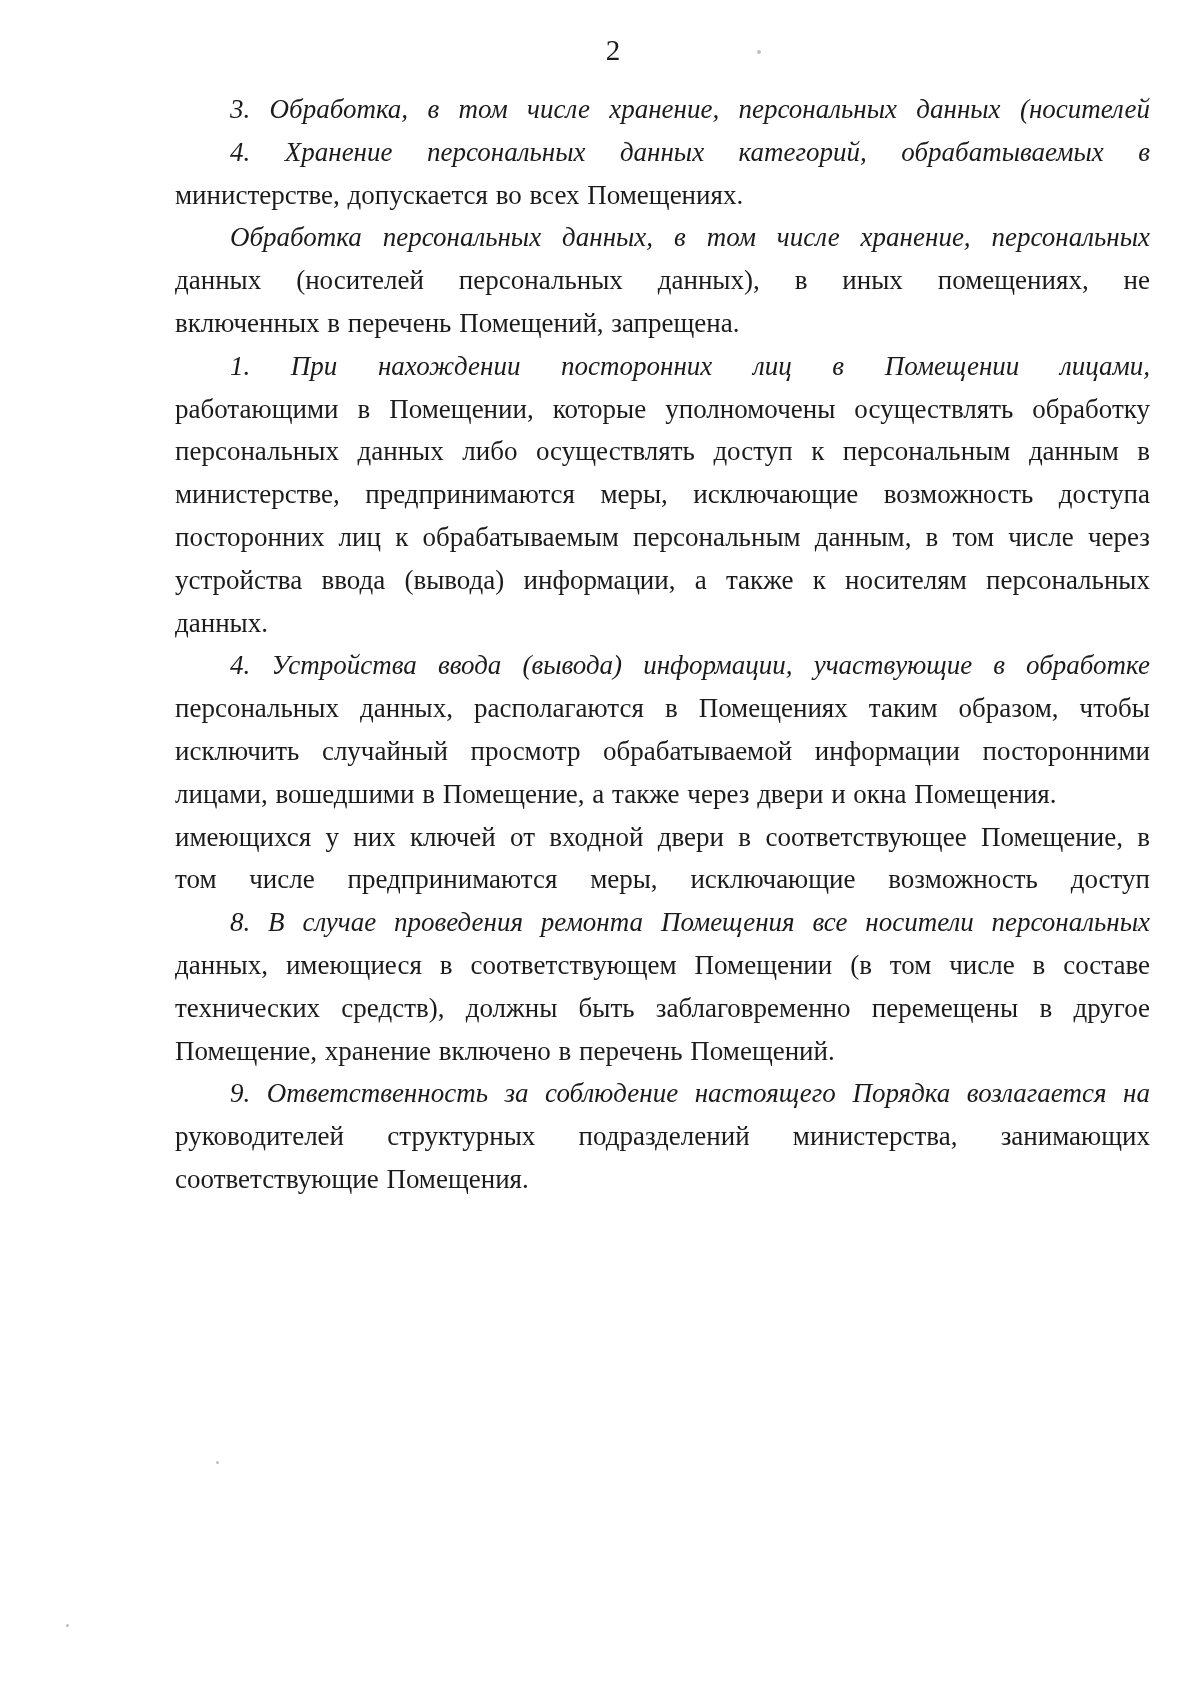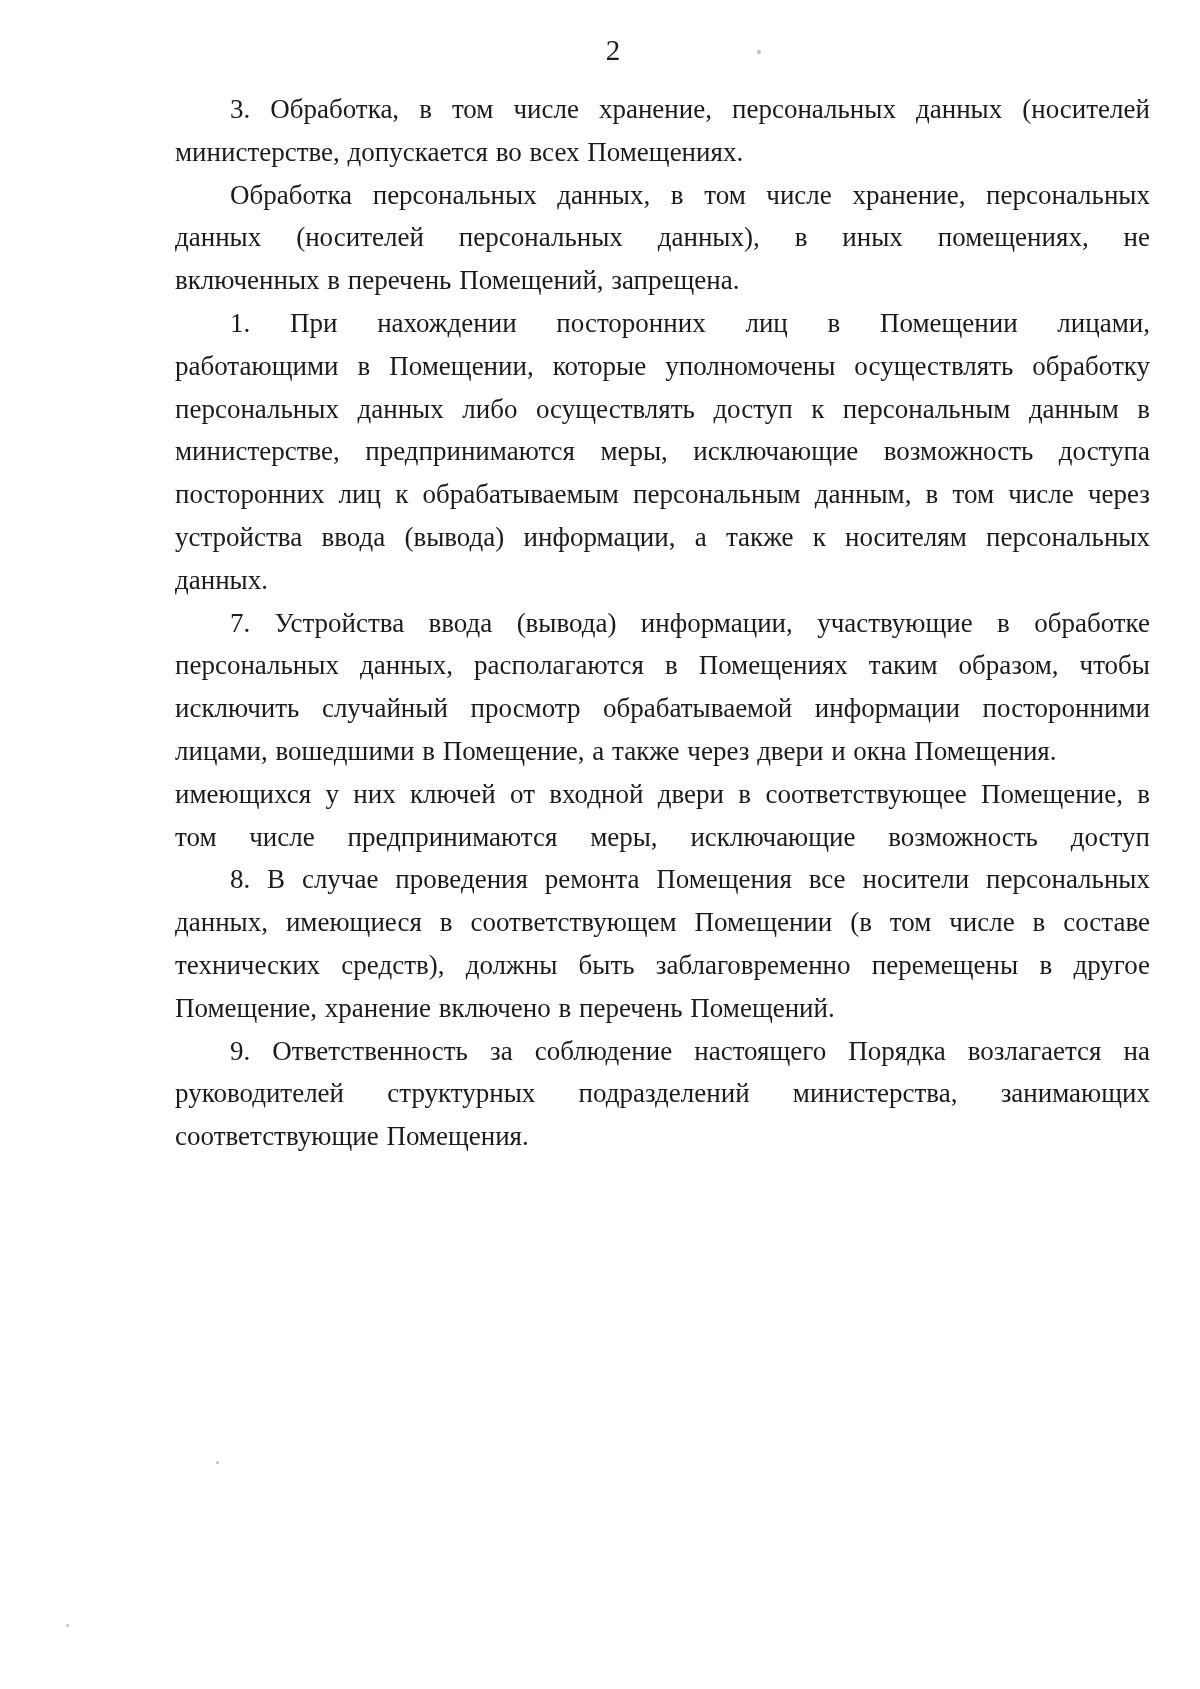--- a/index.html
+++ b/index.html
@@ -40,20 +40,21 @@
     font-size: 27px;
     line-height: 42.8px;
     height: 42.8px;
     white-space: normal;
     text-align: justify;
     text-align-last: justify;
     word-spacing: 1px;
   }
   .line.indent {
     text-indent: 55px;
+    font-style: italic;
   }
   .line.para-last {
     text-align-last: left;
   }
   .scan-speck {
     position: absolute;
     border-radius: 50%;
     background: #8a8a8a;
     opacity: 0.55;
   }
@@ -66,38 +67,39 @@
 <body>
 
 <div class="page">
   <div class="page-number">2</div>
 
   <div class="text-block">
       <div class="paragraph">
         <div class="line indent">3. Обработка, в том числе хранение, персональных данных (носителей</div>
       </div>
       <div class="paragraph">
+        <div class="line indent">4. Хранение персональных данных категорий, обрабатываемых в</div>
         <div class="line para-last">министерстве, допускается во всех Помещениях.</div>
       </div>
       <div class="paragraph">
         <div class="line indent">Обработка персональных данных, в том числе хранение, персональных</div>
         <div class="line">данных (носителей персональных данных), в иных помещениях, не</div>
         <div class="line para-last">включенных в перечень Помещений, запрещена.</div>
       </div>
       <div class="paragraph">
         <div class="line indent">1. При нахождении посторонних лиц в Помещении лицами,</div>
         <div class="line">работающими в Помещении, которые уполномочены осуществлять обработку</div>
         <div class="line">персональных данных либо осуществлять доступ к персональным данным в</div>
         <div class="line">министерстве, предпринимаются меры, исключающие возможность доступа</div>
         <div class="line">посторонних лиц к обрабатываемым персональным данным, в том числе через</div>
         <div class="line">устройства ввода (вывода) информации, а также к носителям персональных</div>
         <div class="line para-last">данных.</div>
       </div>
       <div class="paragraph">
-        <div class="line indent">7. Устройства ввода (вывода) информации, участвующие в обработке</div>
+        <div class="line indent">4. Устройства ввода (вывода) информации, участвующие в обработке</div>
         <div class="line">персональных данных, располагаются в Помещениях таким образом, чтобы</div>
         <div class="line">исключить случайный просмотр обрабатываемой информации посторонними</div>
         <div class="line para-last">лицами, вошедшими в Помещение, а также через двери и окна Помещения.</div>
       </div>
       <div class="paragraph">
         <div class="line">имеющихся у них ключей от входной двери в соответствующее Помещение, в</div>
         <div class="line">том числе предпринимаются меры, исключающие возможность доступ</div>
       </div>
       <div class="paragraph">
         <div class="line indent">8. В случае проведения ремонта Помещения все носители персональных</div>

